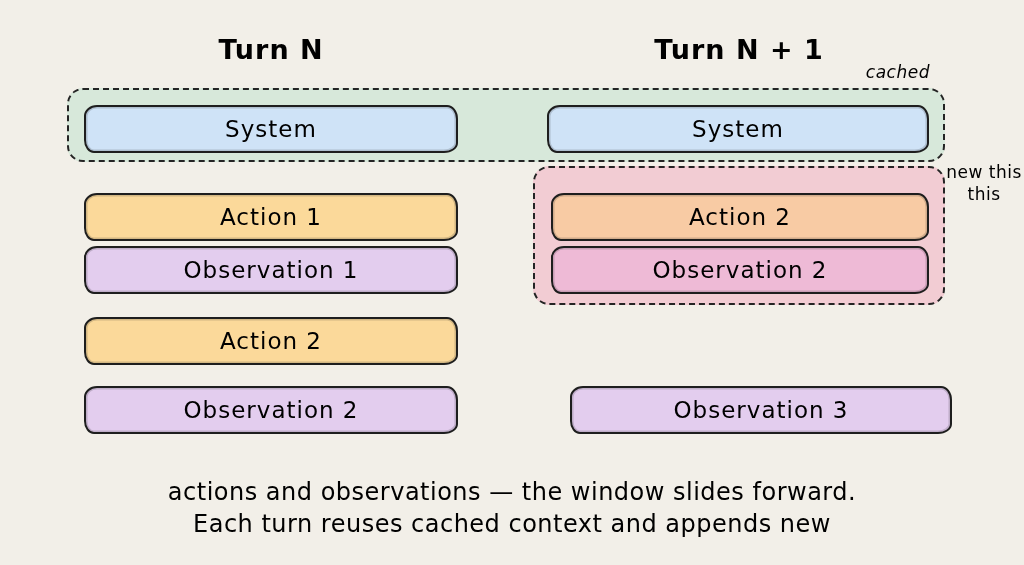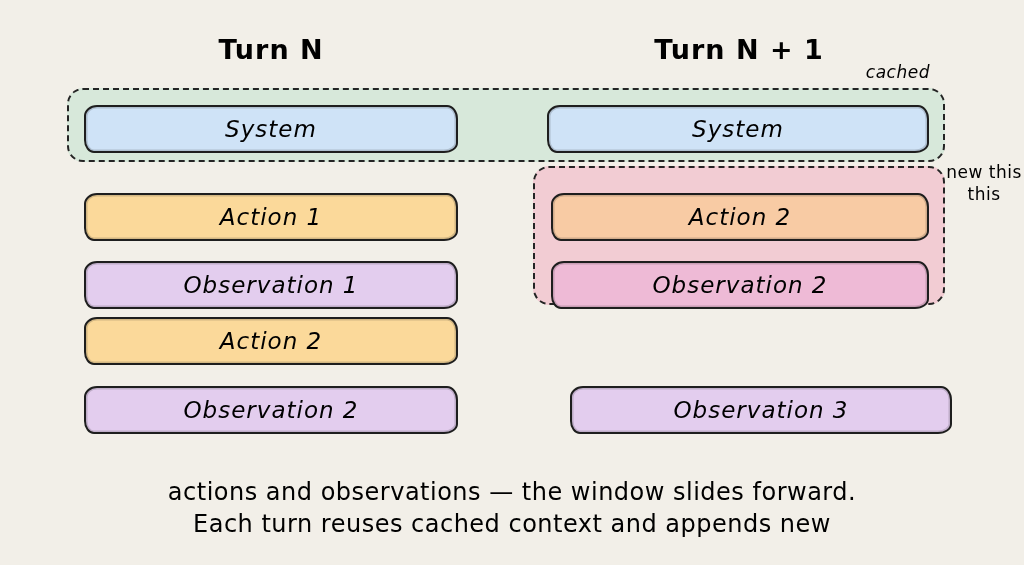--- a/index.html
+++ b/index.html
@@ -34,28 +34,27 @@
     position: absolute;
     display: flex;
     align-items: center;
     justify-content: center;
     border: 2px solid #1e1e1e;
     border-radius: 13px 11px 14px 10px / 11px 14px 10px 13px;
     box-shadow: inset 0 0 0 1.5px rgba(30,30,30,0.18);
     font-size: 23px;
     font-weight: 500;
     letter-spacing: 1px;
-    font-style: italic;
   }
   .col-left     { left: 84px;  width: 374px; }
   .col-right    { left: 547px; width: 382px; }
   .col-right-in { left: 551px; width: 378px; }
   .r0 { top: 105px; height: 48px; }
   .r1 { top: 177px; height: 48px; margin-top: 16px; }
-  .r2 { top: 246px; height: 48px; margin-top: 15px; }
+  .r2 { top: 246px; height: 48px; }
   .r3 { top: 317px; height: 48px; }
   .r4 { top: 386px; height: 48px; }
   .annot {
     position: absolute;
     font-size: 17px;
     font-weight: 500;
     letter-spacing: 0.5px;
   }
   .annot-cached { left: 810px; top: 62px;  width: 120px; text-align: right; font-style: italic; }
   .annot-new    { left: 944px; top: 161px; width: 80px;  text-align: center; line-height: 1.3; }

